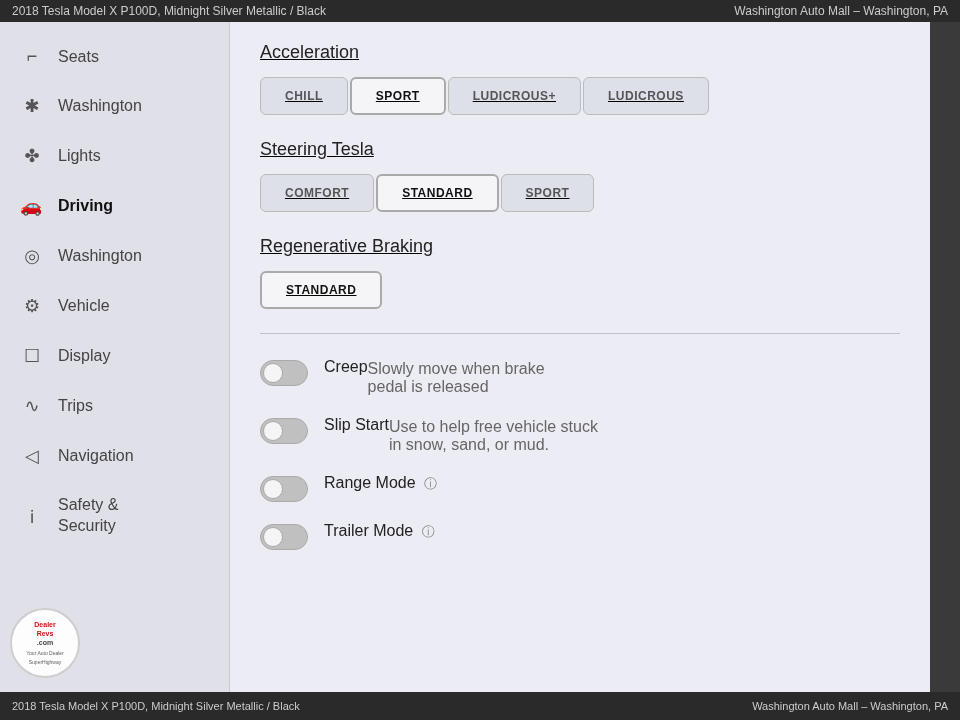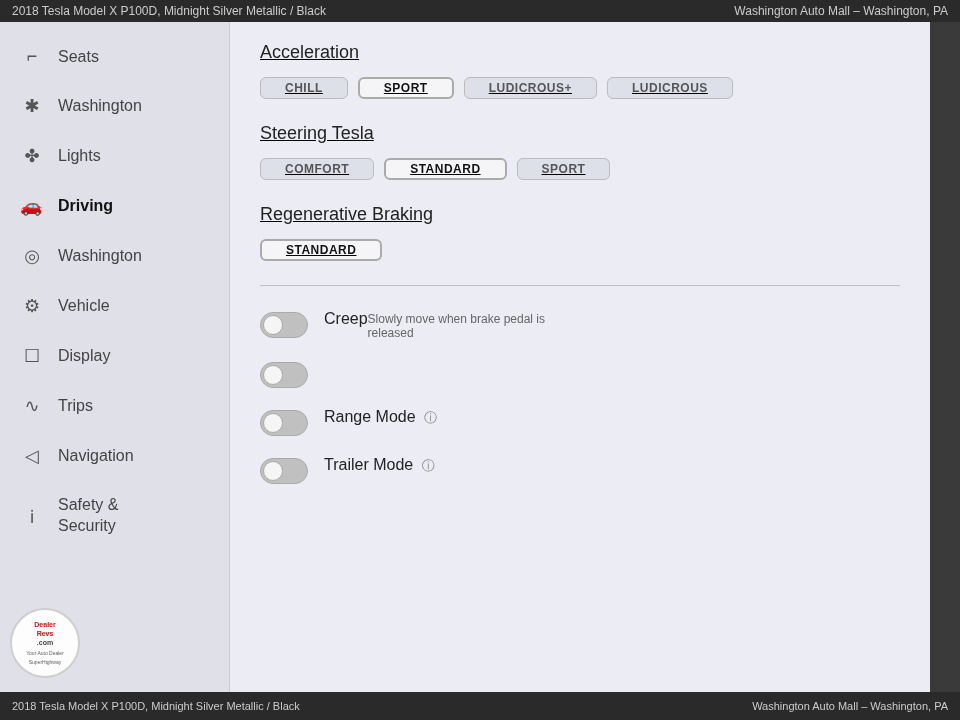--- a/index.html
+++ b/index.html
@@ -83,30 +83,30 @@
       color: #222;
       margin-bottom: 14px;
     }
 
     .button-group {
       display: flex;
       gap: 0;
     }
 
     .mode-btn {
-      padding: 2px 24px;
+      padding: 10px 24px;
       border: 1px solid #bbb;
       background: #dde0e8;
       color: #555;
       font-size: 12px;
       font-weight: 600;
       letter-spacing: 0.5px;
       cursor: pointer;
       border-radius: 6px;
-      margin-right: 10px;
+      margin-right: 2px;
       text-transform: uppercase;
     }
 
     .mode-btn.active {
       background: #f5f5f8;
       color: #111;
       border: 2px solid #aaa;
       font-weight: 700;
     }
 
@@ -156,21 +156,21 @@
       flex-direction: row;
     }
 
     .toggle-label {
       font-size: 16px;
       font-weight: 500;
       color: #222;
     }
 
     .toggle-desc {
-      font-size: 12px;
+      font-size: 16px;
       color: #666;
       margin-top: 2px;
       max-width: 220px;
     }
 
     .info-icon {
       font-size: 13px;
       color: #888;
       margin-left: 4px;
     }
@@ -311,20 +311,24 @@
         <span class="toggle-label">Creep</span>
         <span class="toggle-desc">Slowly move when brake pedal is released</span>
       </div>
     </div>
 
     <div class="toggle-row">
       <div class="toggle-switch">
         <div class="track"></div>
         <div class="thumb"></div>
       </div>
+      <div class="toggle-label-group">
+        <span class="toggle-label">Slip Start</span>
+        <span class="toggle-desc">Use to help free vehicle stuck in snow, sand, or mud.</span>
+      </div>
     </div>
 
     <div class="toggle-row">
       <div class="toggle-switch">
         <div class="track"></div>
         <div class="thumb"></div>
       </div>
       <div class="toggle-label-group">
         <span class="toggle-label">Range Mode <span class="info-icon">ⓘ</span></span>
       </div>

